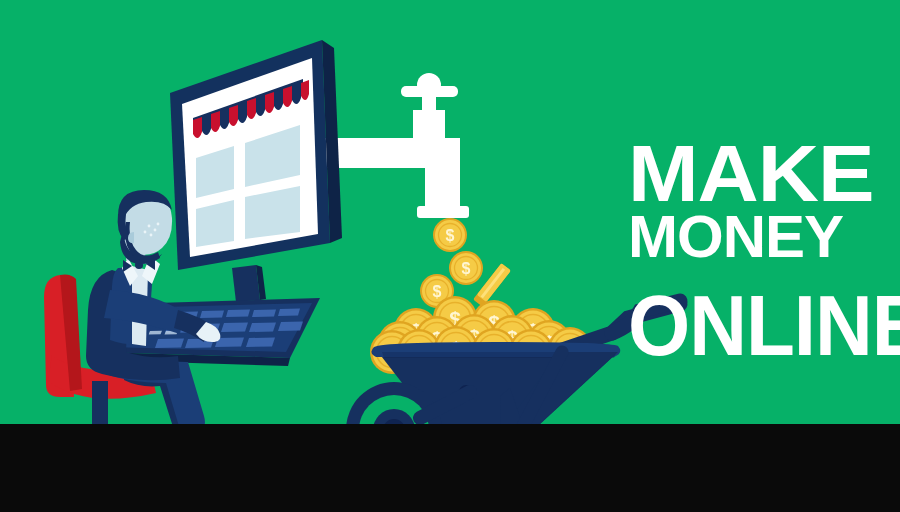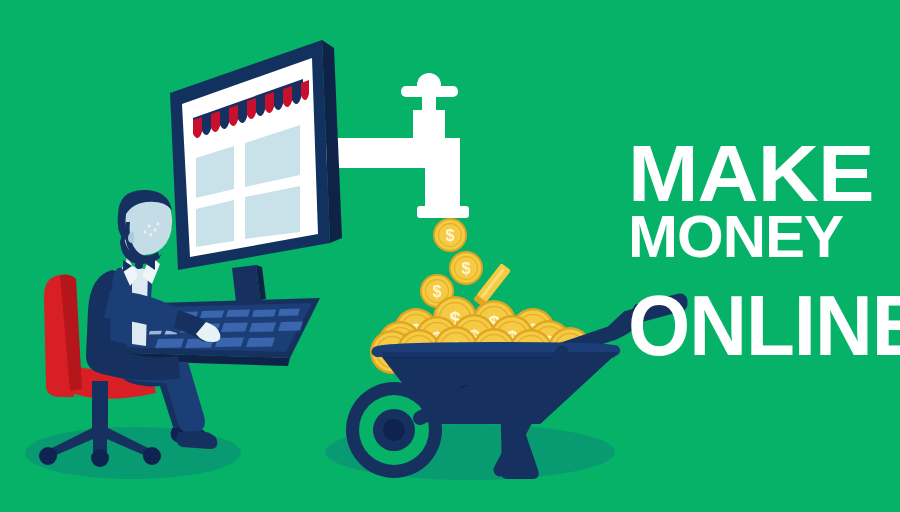--- a/index.html
+++ b/index.html
@@ -1,18 +1,18 @@
 <!DOCTYPE html>
 <html><head>
 <meta charset="utf-8">
 <style>
   html,body{margin:0;padding:0;background:#0a0a0a;}
   #stage{
     position:relative;
-    width:900px;height:512px;
+    width:900px;height:424px;
     overflow:hidden;
     background:#8b5cf6;
     font-family:"Liberation Sans", sans-serif;
   }
   #art{position:absolute;left:0;top:0;width:900px;height:512px;}
   .headline{
     position:absolute;
     left:628px;
     width:260px;
     color:#FFFFFF;

